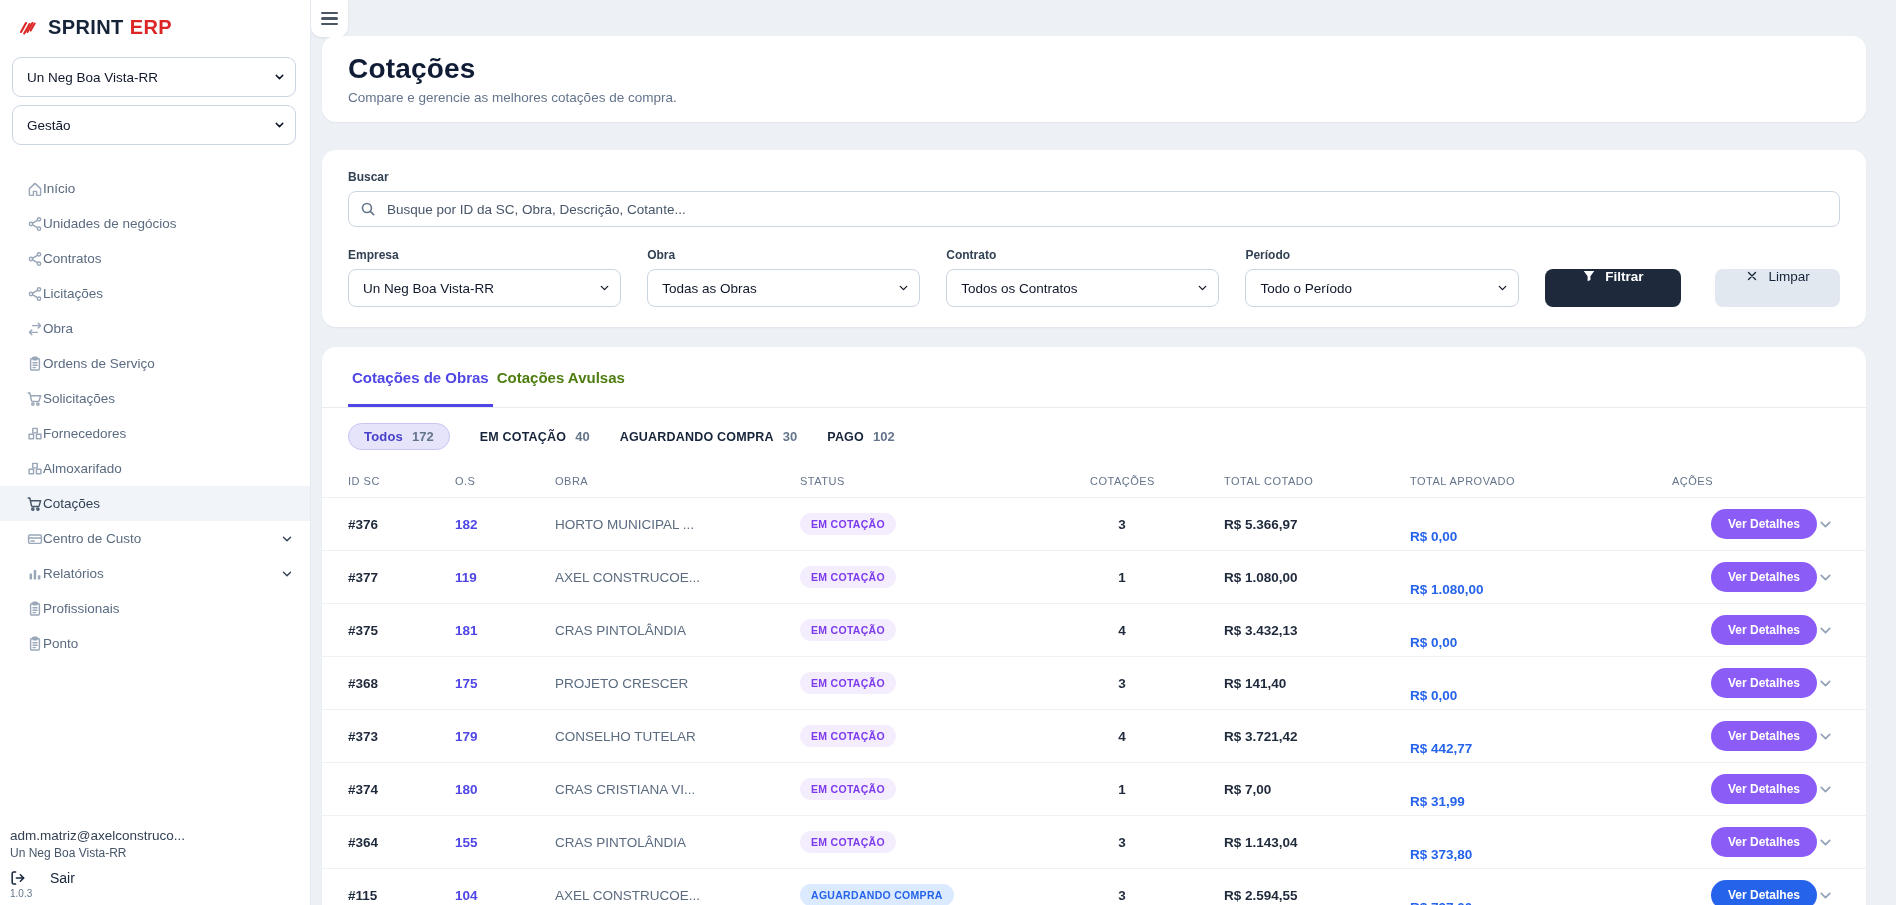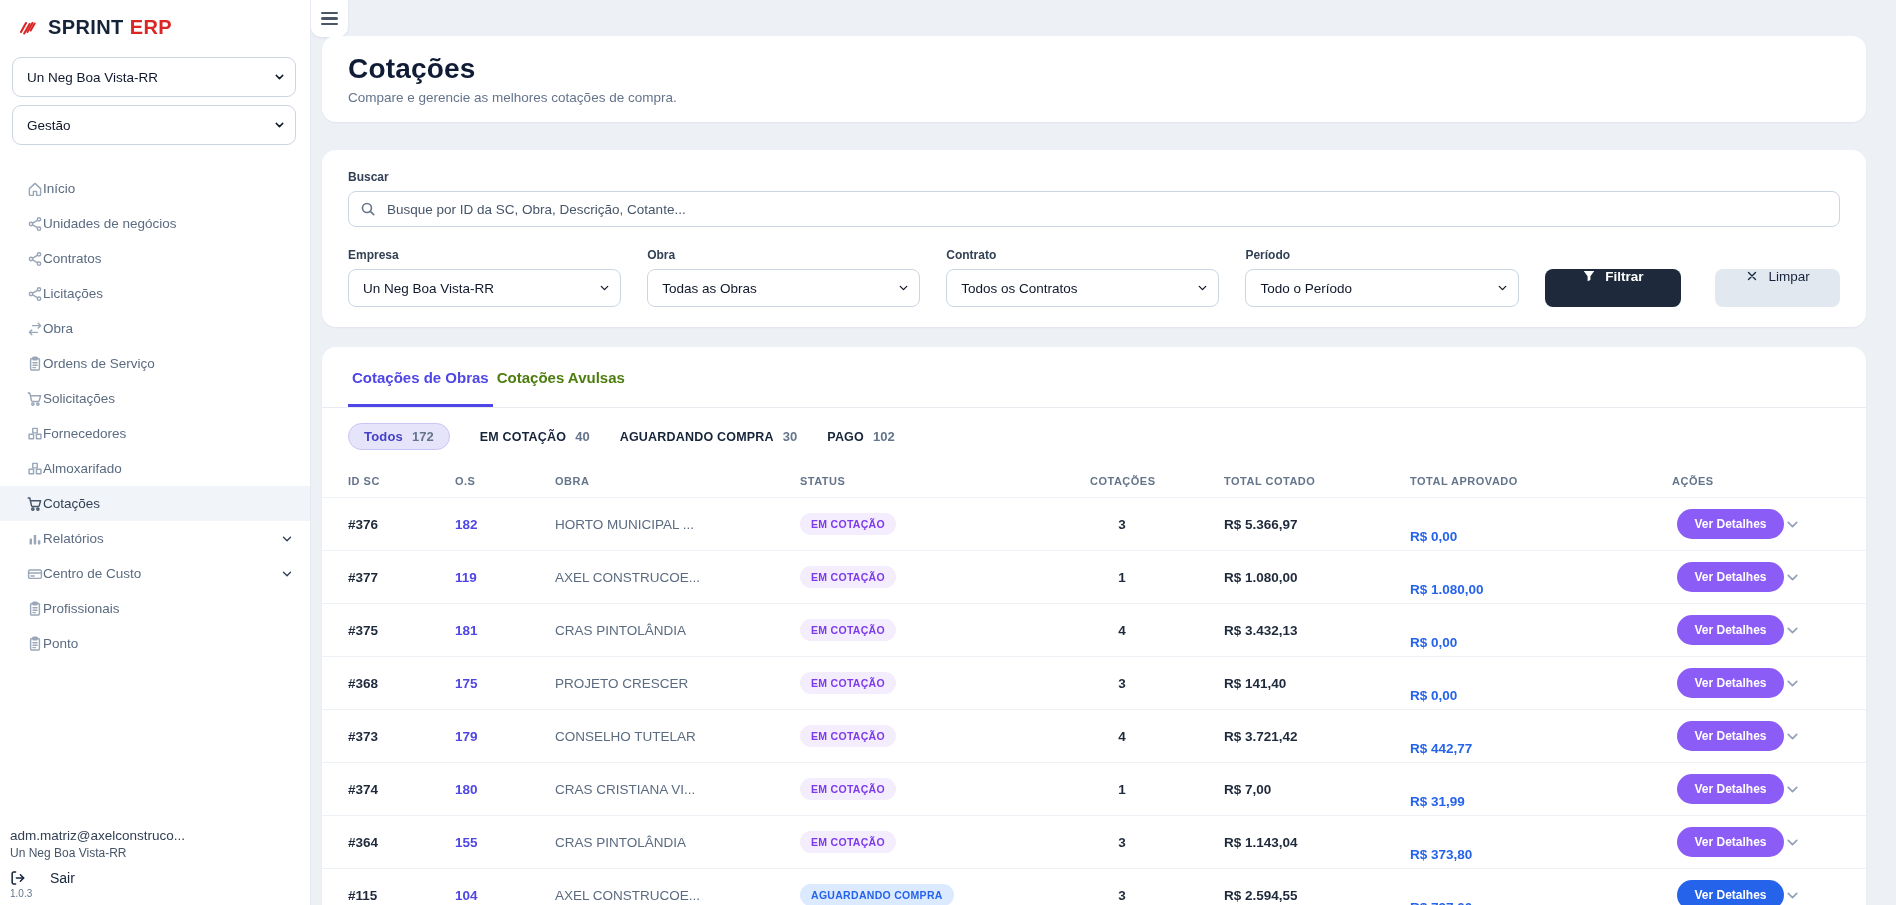--- a/index.html
+++ b/index.html
@@ -70,33 +70,33 @@
   .tab.active { color:#4f46e5; border-bottom-color:#4f46e5; }
   .chips { display:flex; align-items:center; gap:30px; padding:15px 26px 14px; }
   .chip { display:flex; align-items:center; gap:9px; cursor:pointer; }
   .chip .clabel { font-size:12.5px; font-weight:800; color:#16243a; letter-spacing:.2px; }
   .chip .ccount { font-size:13px; font-weight:600; color:#64748b; }
   .chip.active { background:#e5e4fb; border:1px solid #c7c5f4; border-radius:999px; padding:5px 15px; }
   .chip.active .clabel { color:#4640c8; font-size:13px; }
 
   .tgrid { display:grid; grid-template-columns:107px 100px 245px 290px 134px 186px 234px 1fr; align-items:center; padding:0 26px; }
   .thead { height:34px; border-bottom:1px solid #eef2f6; }
-  .th { font-size:11px; font-weight:700; color:#64748b; letter-spacing:.5px; text-transform:uppercase; }
+  .th { font-size:11px; font-weight:400; color:#64748b; letter-spacing:.5px; text-transform:uppercase; }
   .c-cot { text-align:center; padding-right:70px; }
   .th.c-act { padding-left:28px; }
   .trow { height:53px; border-bottom:1px solid #eef2f6; }
   .td { font-size:13.5px; }
   .td.c-id { font-weight:700; color:#1e293b; }
   .td.c-os { font-weight:600; color:#4f46e5; cursor:pointer; }
   .td.c-obra { font-weight:500; color:#5b6b80; }
   .badge { display:inline-block; font-size:10.5px; font-weight:800; letter-spacing:.3px; padding:5px 11px; border-radius:999px; }
   .td.c-cot { font-weight:600; color:#1e293b; }
   .td.c-tc { font-weight:700; color:#1e293b; }
   .td.c-ta { font-weight:700; color:#2563eb;margin-top:24px; }
-  .td.c-act { display:flex; align-items:center; justify-content:center; }
+  .td.c-act { display:flex; align-items:center; justify-content:flex-end; }
   .vd { border:none; border-radius:999px; color:#fff; font-family:"Liberation Sans",sans-serif; font-size:12px; font-weight:700;
     padding:8px 17px; cursor:pointer; }
   .rchev { display:flex; color:#94a3b8; cursor:pointer; margin-right:6px; }
   .rchev svg { width:17px; height:17px; }
 </style>
 </head>
 <body>
 
 <aside class="sidebar">
   <div class="brand">
@@ -229,42 +229,42 @@
           <svg viewBox="0 0 20 20" fill="none" stroke="currentColor" stroke-width="1.8" stroke-linecap="round" stroke-linejoin="round">
             <path d="M1.5 2.5h2l2.1 9.6a1.2 1.2 0 0 0 1.2 1h7.3a1.2 1.2 0 0 0 1.2-1L17 6H4.6"></path>
             <circle cx="7.3" cy="16.3" r="1.4"></circle>
             <circle cx="13.6" cy="16.3" r="1.4"></circle>
           </svg>
         </span>
         <span class="nlabel">Cotações</span>
       </div>
       <div class="nav-item">
         <span class="nicon">
+          <svg viewBox="0 0 20 20" fill="none" stroke="currentColor" stroke-width="1.8" stroke-linecap="round" stroke-linejoin="round">
+            <rect x="2" y="5" width="16" height="10.5" rx="1.8"></rect>
+            <path d="M2 8.8h16"></path>
+            <path d="M5 12.5h4"></path>
+          </svg>
+        </span>
+        <span class="nlabel">Centro de Custo</span>
+        <span class="nchev">
+          <svg viewBox="0 0 20 20" fill="none" stroke="currentColor" stroke-width="2" stroke-linecap="round" stroke-linejoin="round">
+            <polyline points="5,7.5 10,12.5 15,7.5"></polyline>
+          </svg>
+        </span>
+      </div>
+      <div class="nav-item">
+        <span class="nicon">
           <svg viewBox="0 0 20 20" fill="currentColor">
             <rect x="3.2" y="9.5" width="3.1" height="7.5" rx=".6"></rect>
             <rect x="8.4" y="5" width="3.1" height="12" rx=".6"></rect>
             <rect x="13.6" y="11.5" width="3.1" height="5.5" rx=".6"></rect>
           </svg>
         </span>
         <span class="nlabel">Relatórios</span>
-        <span class="nchev">
-          <svg viewBox="0 0 20 20" fill="none" stroke="currentColor" stroke-width="2" stroke-linecap="round" stroke-linejoin="round">
-            <polyline points="5,7.5 10,12.5 15,7.5"></polyline>
-          </svg>
-        </span>
-      </div>
-      <div class="nav-item">
-        <span class="nicon">
-          <svg viewBox="0 0 20 20" fill="none" stroke="currentColor" stroke-width="1.8" stroke-linecap="round" stroke-linejoin="round">
-            <rect x="2" y="5" width="16" height="10.5" rx="1.8"></rect>
-            <path d="M2 8.8h16"></path>
-            <path d="M5 12.5h4"></path>
-          </svg>
-        </span>
-        <span class="nlabel">Centro de Custo</span>
         <span class="nchev">
           <svg viewBox="0 0 20 20" fill="none" stroke="currentColor" stroke-width="2" stroke-linecap="round" stroke-linejoin="round">
             <polyline points="5,7.5 10,12.5 15,7.5"></polyline>
           </svg>
         </span>
       </div>
       <div class="nav-item">
         <span class="nicon">
           <svg viewBox="0 0 20 20" fill="none" stroke="currentColor" stroke-width="1.8" stroke-linecap="round" stroke-linejoin="round">
             <rect x="4.5" y="3.2" width="11" height="14.3" rx="1.5"></rect>

